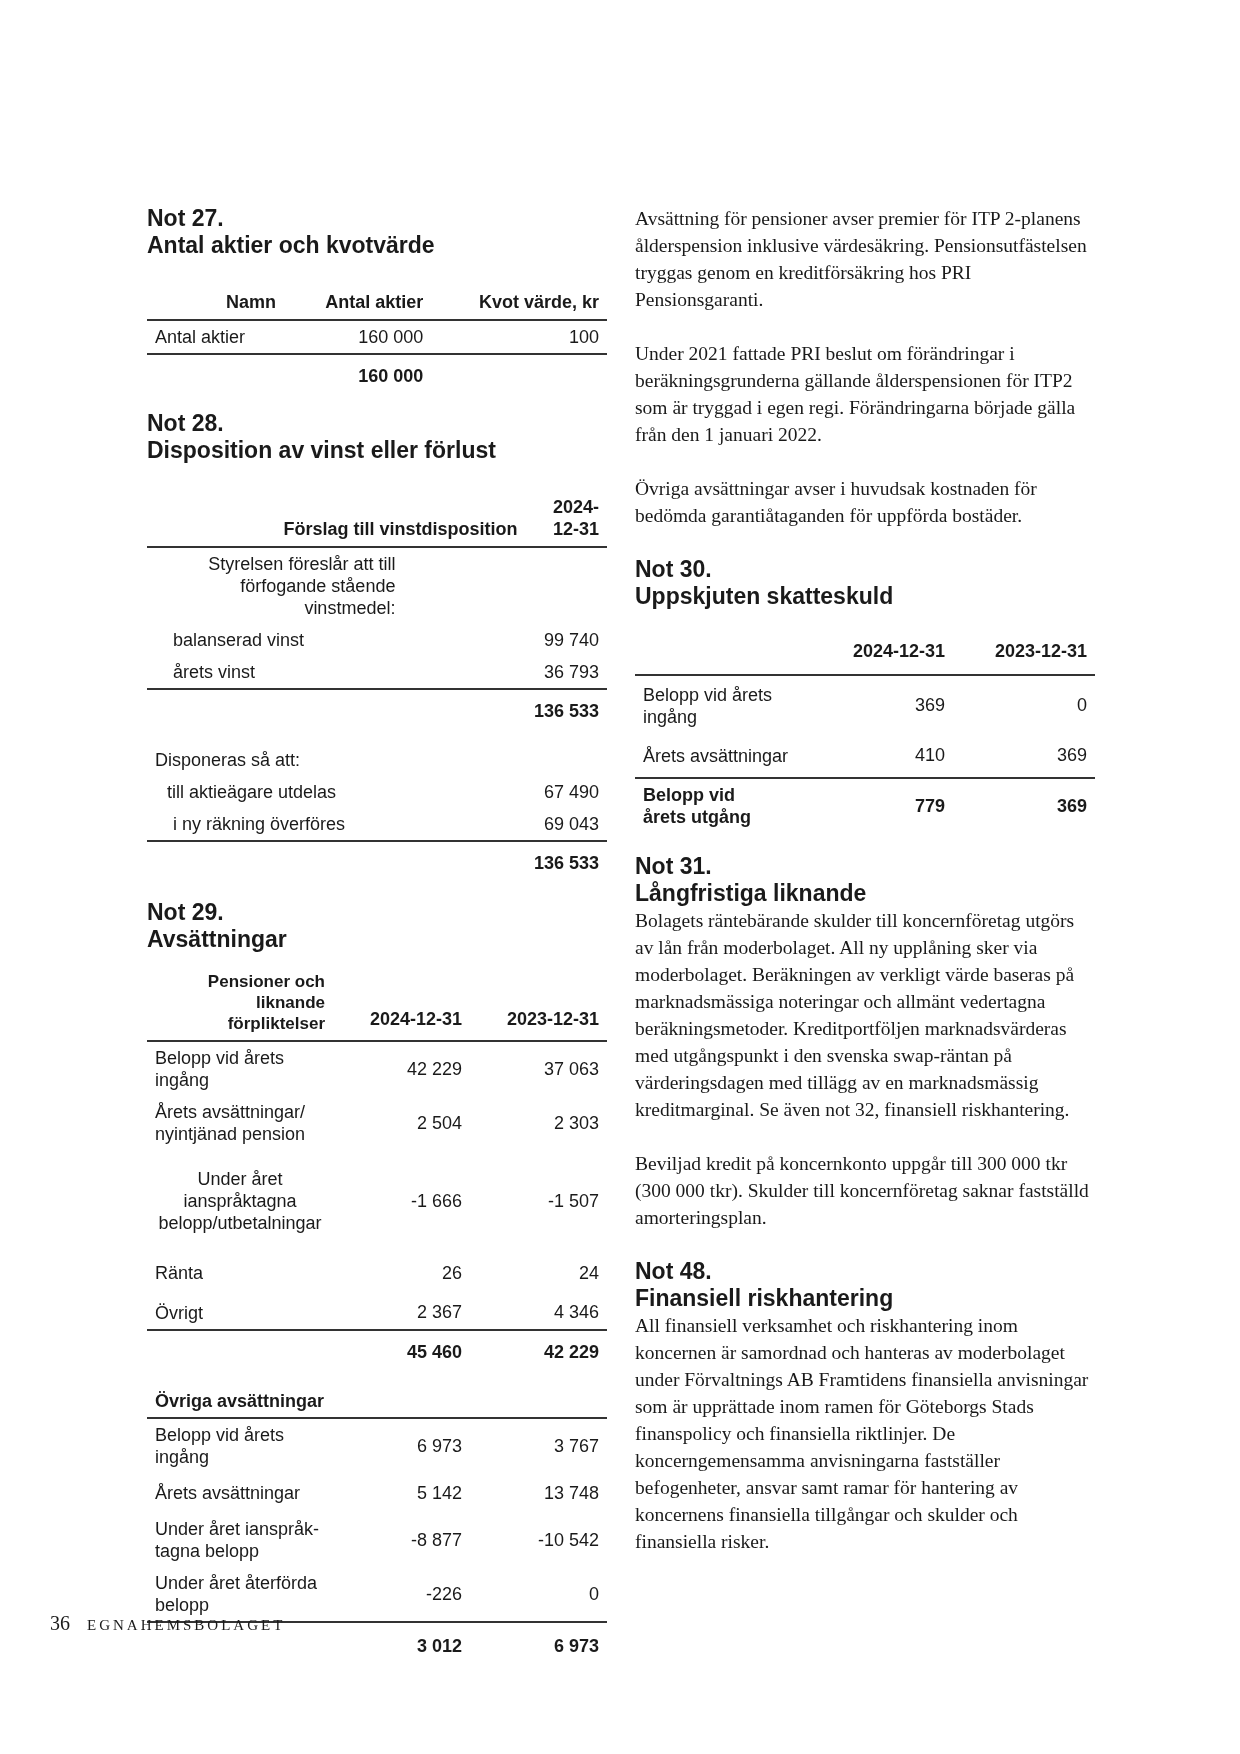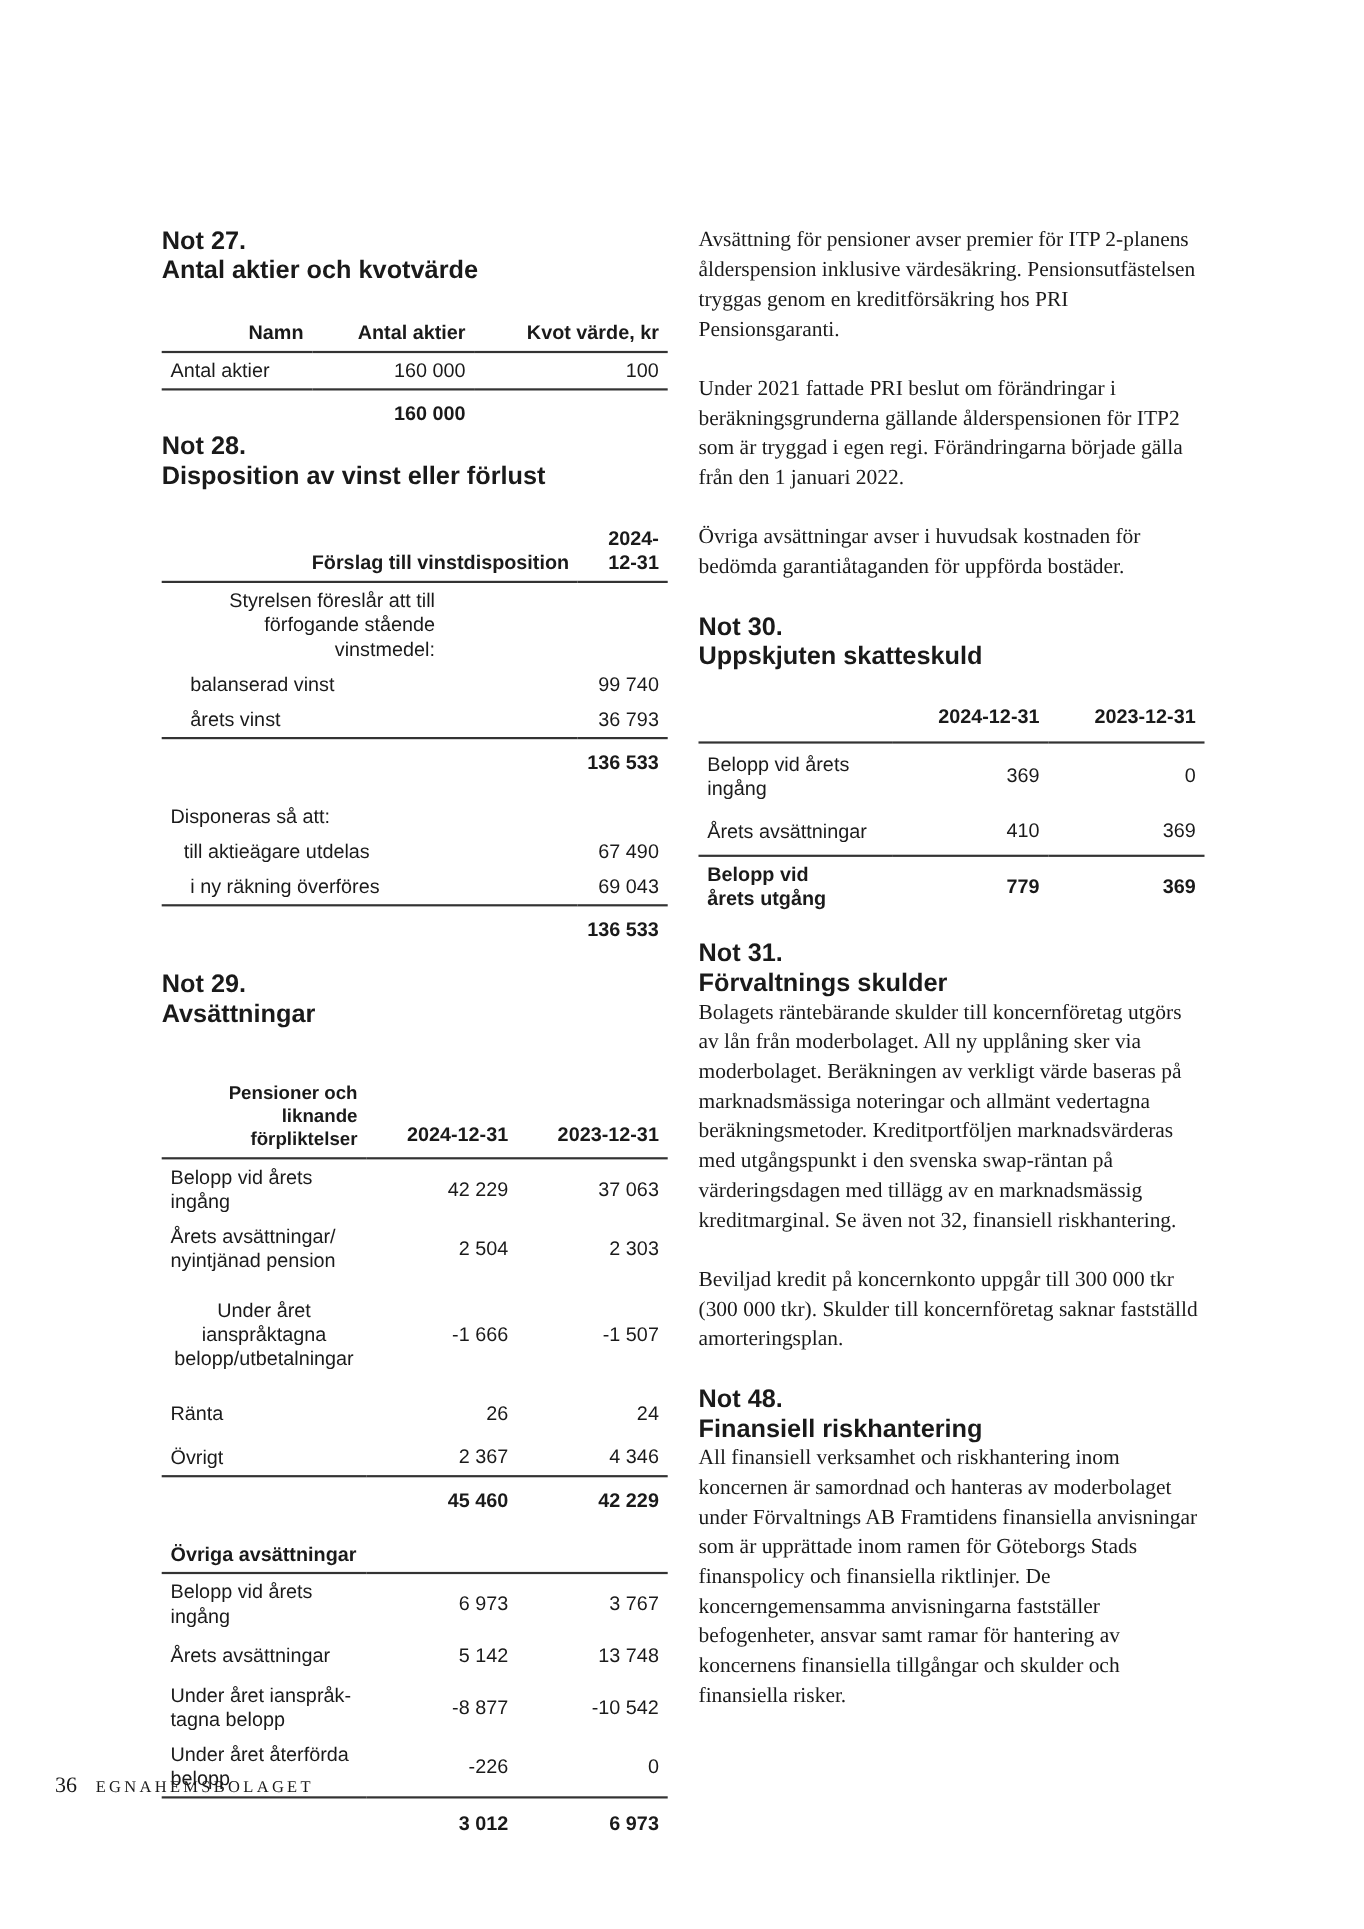--- a/index.html
+++ b/index.html
@@ -68,21 +68,21 @@
         </tr>
         <tr class="total">
           <td></td>
           <td class="num" style="padding-top:10px;">160 000</td>
           <td class="num"></td>
         </tr>
       </tbody>
     </table>
   </section>
 
-  <section style="">
+  <section style="margin-top:18px;">
     <p class="note-num">Not 28.</p>
     <p class="note-title">Disposition av vinst eller förlust</p>
     <table class="ftab" style="margin-top:26px;">
       <thead>
         <tr>
           <th>Förslag till vinstdisposition</th>
           <th class="num">2024-12-31</th>
         </tr>
       </thead>
       <tbody>
@@ -118,21 +118,21 @@
           <td></td>
           <td class="num" style="padding-top:10px;">136 533</td>
         </tr>
       </tbody>
     </table>
   </section>
 
   <section style="margin-top:20px;">
     <p class="note-num">Not 29.</p>
     <p class="note-title">Avsättningar</p>
-    <table class="ftab" style="margin-top:42px;">
+    <table class="ftab" style="margin-top:12px;">
       <thead class="small-head">
         <tr>
           <th style="width:170px;">Pensioner och liknande förpliktelser</th>
           <th class="num" style="font-size:18px;padding-bottom:10px;">2024-12-31</th>
           <th class="num" style="font-size:18px;padding-bottom:10px;">2023-12-31</th>
         </tr>
       </thead>
       <tbody>
         <tr>
           <td>Belopp vid årets ingång</td>
@@ -230,21 +230,21 @@
           <td style="padding-right:40px;">Belopp vid årets utgång</td>
           <td class="num">779</td>
           <td class="num">369</td>
         </tr>
       </tbody>
     </table>
   </section>
 
   <section style="margin-top:20px;">
     <p class="note-num">Not 31.</p>
-    <p class="note-title">Förvaltnings skulder</p>
+    <p class="note-title">Långfristiga liknande</p>
     <p class="serif para">Bolagets räntebärande skulder till koncernföretag utgörs av lån från moderbolaget. All ny upplåning sker via moderbolaget. Beräkningen av verkligt värde baseras på marknadsmässiga noteringar och allmänt vedertagna beräkningsmetoder. Kreditportföljen marknadsvärderas med utgångspunkt i den svenska swap-räntan på värderingsdagen med tillägg av en marknadsmässig kreditmarginal. Se även not 32, finansiell riskhantering.</p>
     <p class="serif para">Beviljad kredit på koncernkonto uppgår till 300 000 tkr (300 000 tkr). Skulder till koncernföretag saknar fastställd amorteringsplan.</p>
   </section>
 
   <section>
     <p class="note-num">Not 48.</p>
     <p class="note-title">Finansiell riskhantering</p>
     <p class="serif">All finansiell verksamhet och riskhantering inom koncernen är samordnad och hanteras av moderbolaget under Förvaltnings AB Framtidens finansiella anvisningar som är upprättade inom ramen för Göteborgs Stads finanspolicy och finansiella riktlinjer. De koncerngemensamma anvisningarna fastställer befogenheter, ansvar samt ramar för hantering av koncernens finansiella tillgångar och skulder och finansiella risker.</p>
   </section>
 </div>

